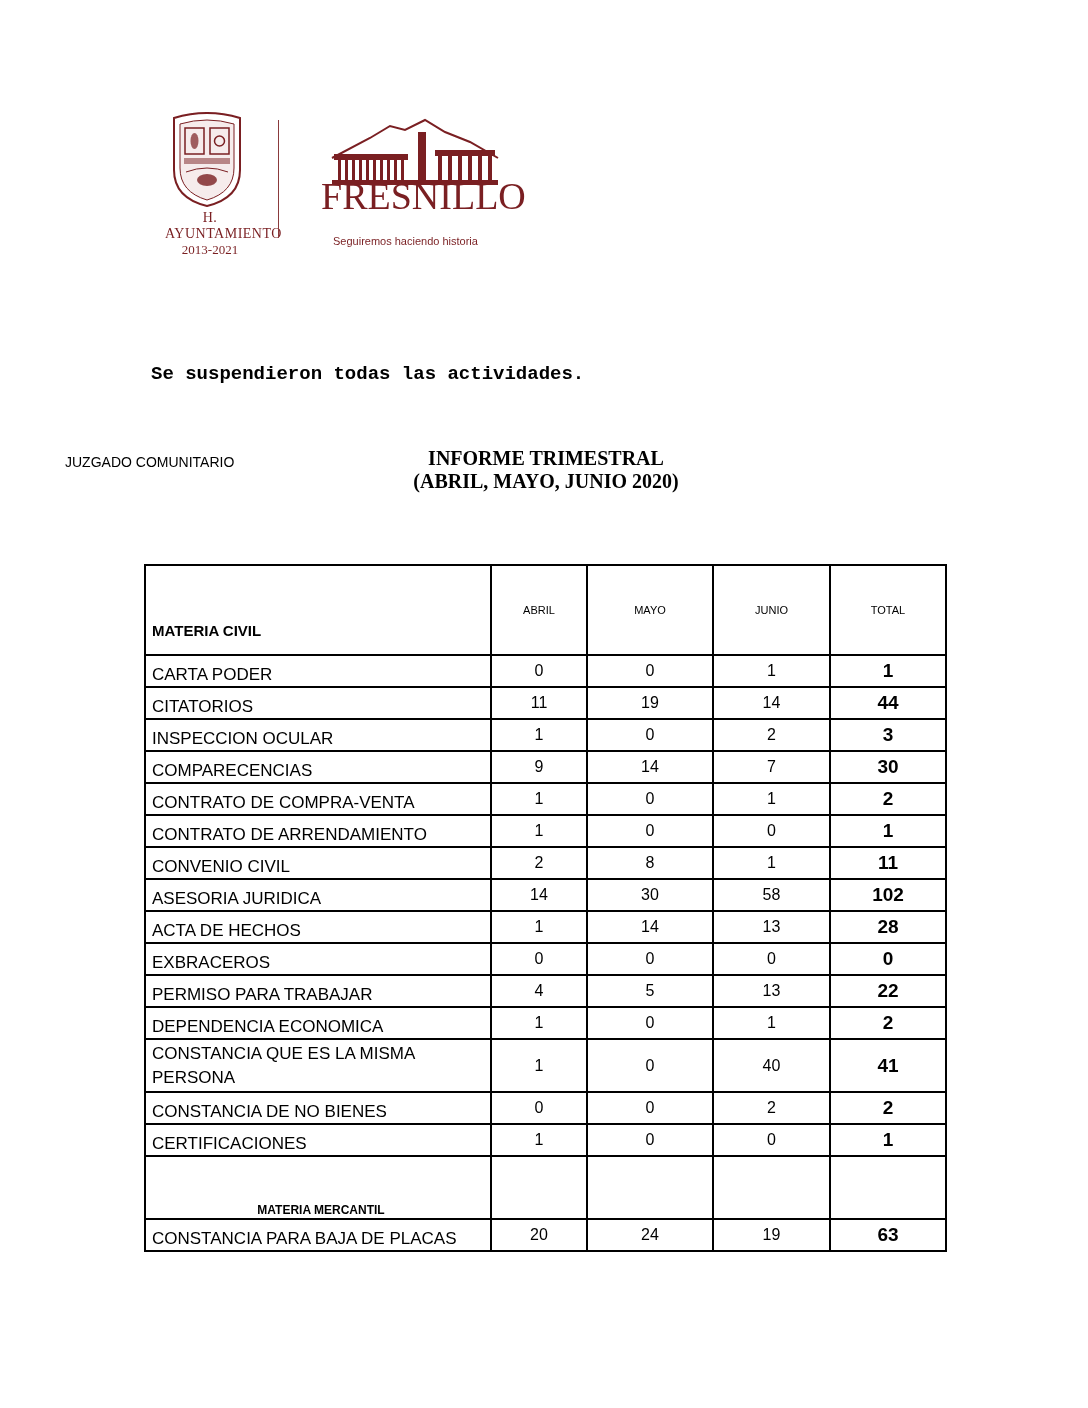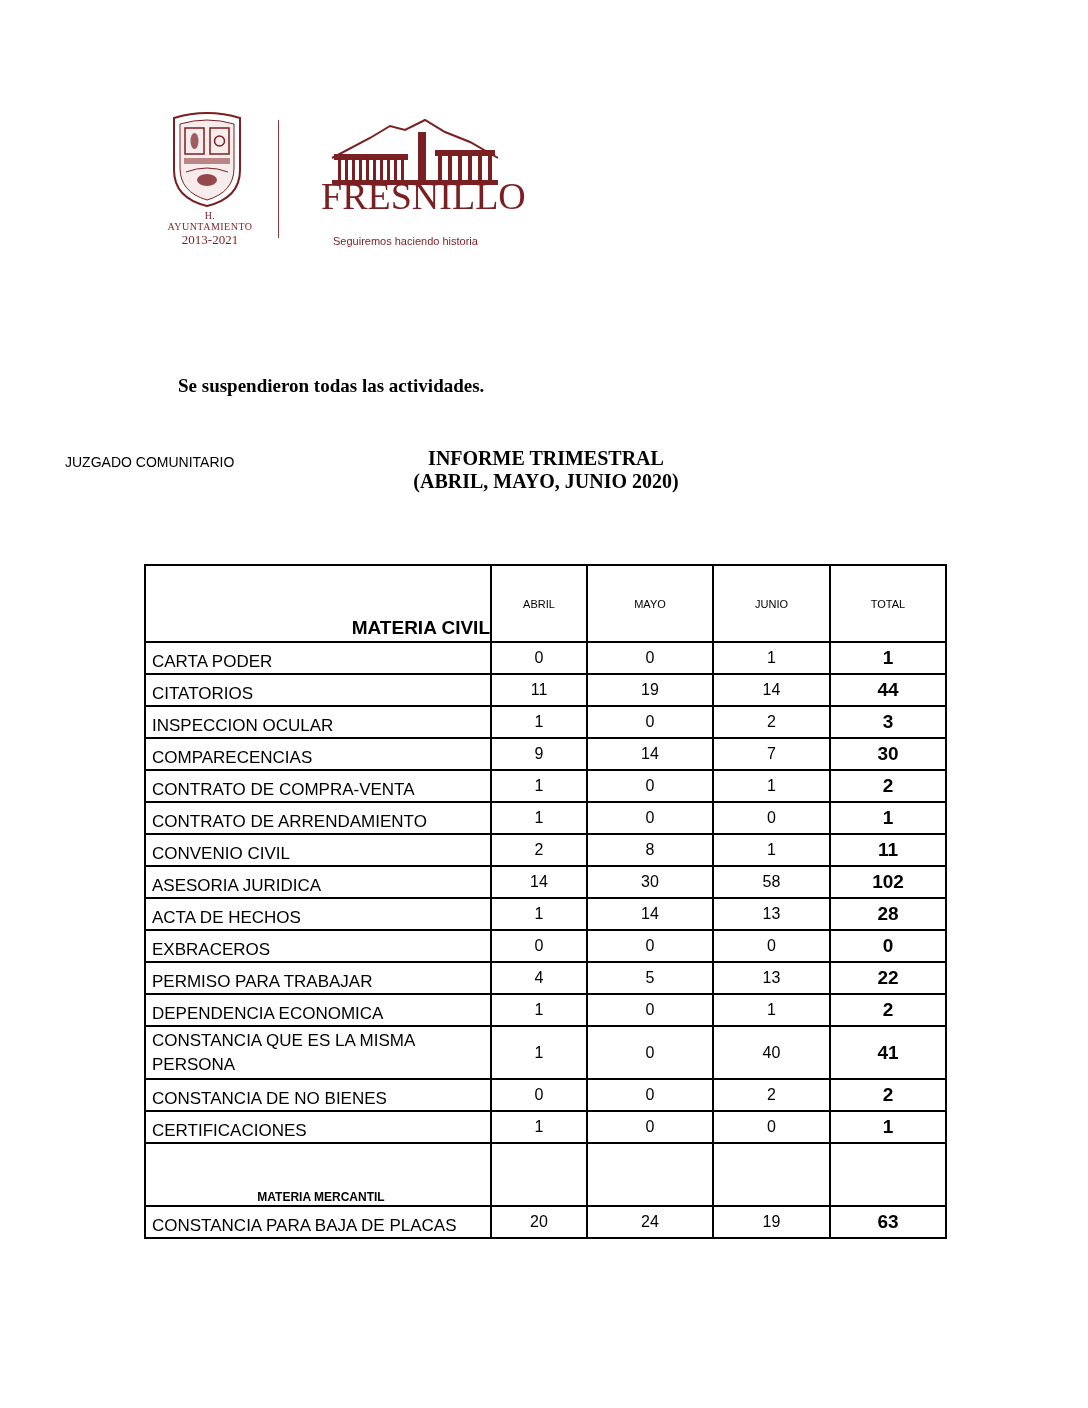--- a/index.html
+++ b/index.html
@@ -1,37 +1,37 @@
 <!DOCTYPE html>
 <html><head>
 <meta charset="utf-8">
 <style>
   html,body{margin:0;padding:0;background:#fff;}
   body{width:1088px;height:1408px;position:relative;overflow:hidden;font-family:"Liberation Sans",sans-serif;color:#000;}
   .logo-wrap{position:absolute;left:165px;top:112px;width:340px;height:130px;}
   .shield{position:absolute;left:5px;top:0;width:74px;height:96px;}
   .ayto{position:absolute;left:0;top:98px;width:90px;text-align:center;color:#7a1f22;font-family:"Liberation Serif",serif;}
-  .ayto .l1{font-size:10px;letter-spacing:0.5px;}
+  .ayto .l1{font-size:14px;letter-spacing:0.5px;}
   .ayto .l2{font-size:13px;}
   .vline{position:absolute;left:113px;top:8px;width:1px;height:118px;background:#8a3a3c;}
   .skyline{position:absolute;left:165px;top:6px;width:170px;height:68px;}
   .brand{position:absolute;left:140px;top:62px;font-family:"Liberation Serif",serif;color:#7a1f22;font-size:38px;letter-spacing:0px;line-height:44px;margin-left:16px;}
   .tagline{position:absolute;left:168px;top:103px;font-size:11px;color:#7a1f22;font-family:"Liberation Sans",sans-serif;margin-top:20px;}
-  .suspend{position:absolute;left:151px;top:375px;font-family:Liberation Serif, serif;font-weight:bold;font-size:19px;margin-left:27px;}
+  .suspend{position:absolute;left:151px;top:363px;font-family:Liberation Mono, monospace;font-weight:bold;font-size:19px;}
   .juzgado{position:absolute;left:65px;top:454px;font-size:14px;}
   .informe{position:absolute;left:396px;top:447px;width:300px;text-align:center;font-family:"Liberation Serif",serif;font-weight:bold;font-size:20px;line-height:23px;}
   table{position:absolute;left:144px;top:564px;border-collapse:collapse;font-family:"Liberation Sans",sans-serif;}
   td{border:2px solid #000;padding:0;height:29px;vertical-align:middle;}
   td.label{width:338px;padding-left:6px;font-size:17px;text-align:left;vertical-align:bottom;padding-bottom:1px;}
   td.num{text-align:center;font-size:16px;}
   td.tot{text-align:center;font-size:19px;font-weight:bold;}
   .c1{width:94px;}.c2{width:124px;}.c3{width:115px;}.c4{width:114px;}
   tr.head td{height:73px;}
   tr.head td.hdr{font-size:11px;text-align:center;vertical-align:middle;padding-bottom:0;}
-  tr.head td.label{font-weight:bold;text-align:right;font-size:19px;padding-bottom:2px;}
+  tr.head td.label{font-weight:bold;text-align:left;font-size:15px;padding-bottom:15px;}
   tr.tall td{height:50px;}
   tr.sect td{height:60px;}
   tr.sect td.label{font-weight:bold;text-align:center;font-size:12px;}
 </style>
 </head>
 <body>
 
 <div class="logo-wrap">
   <svg class="shield" viewBox="0 0 74 96">
     <path d="M4 6 Q37 -4 70 6 L70 58 Q70 86 37 94 Q4 86 4 58 Z" fill="#fff" stroke="#7a1f22" stroke-width="2"></path>

